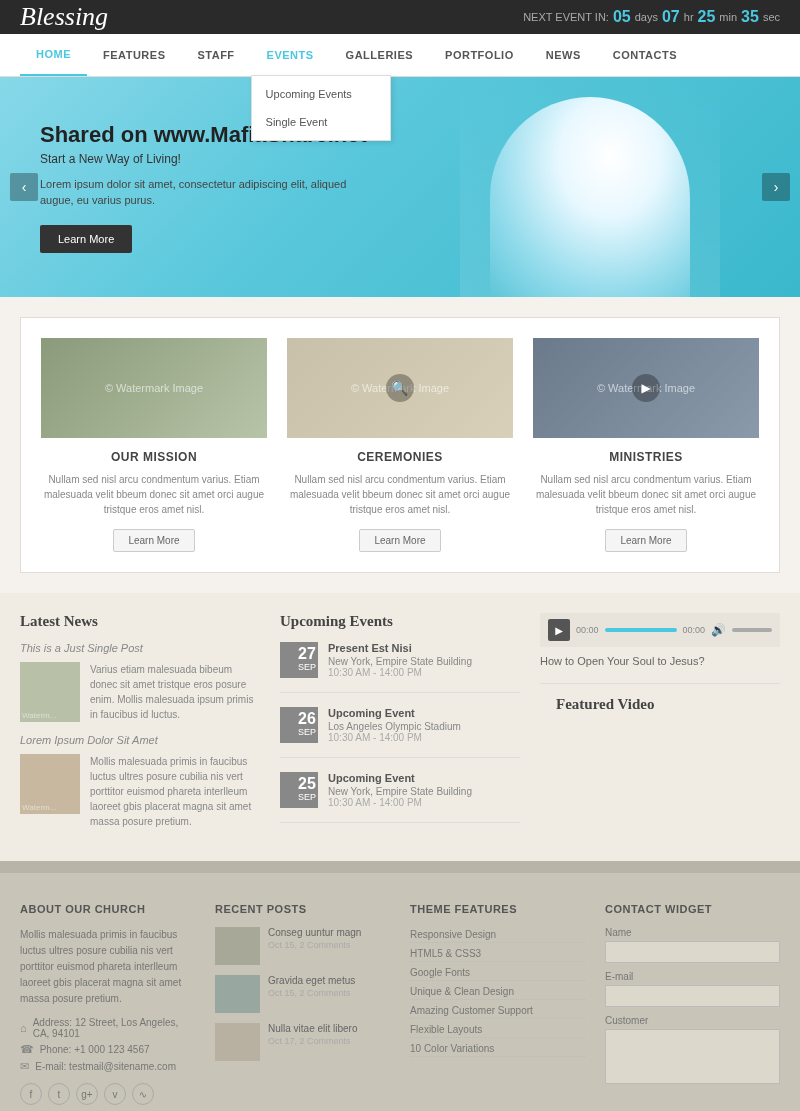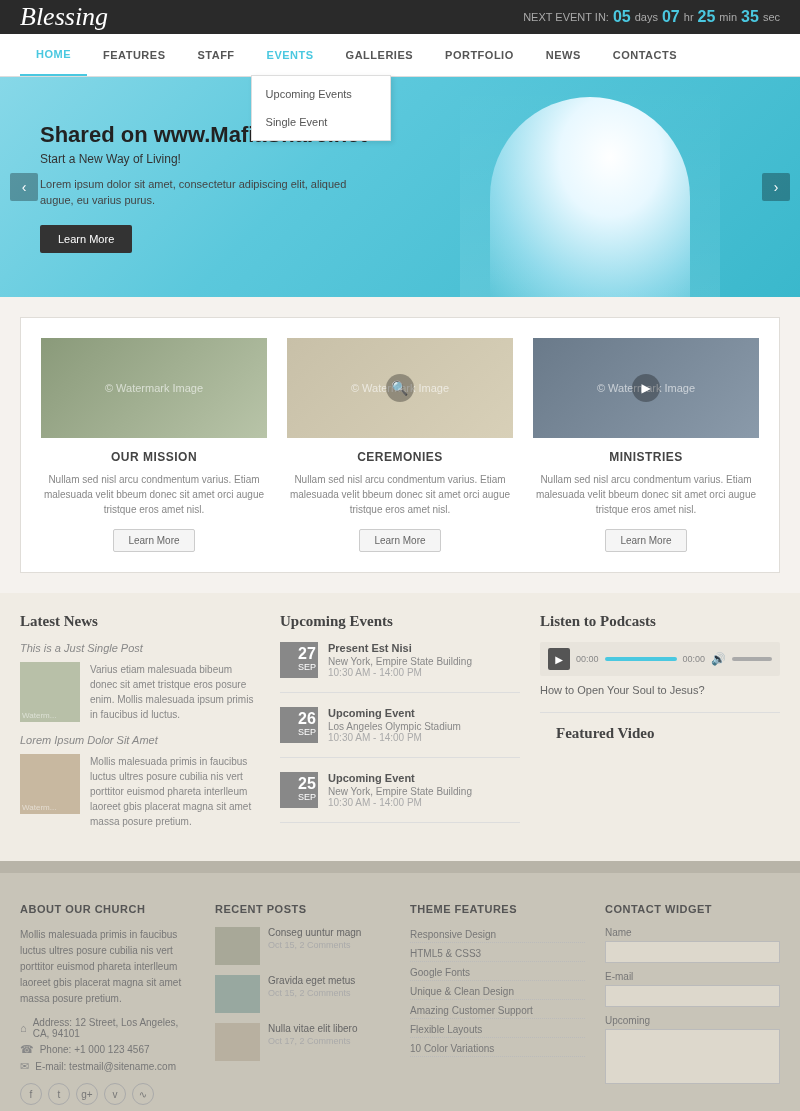--- a/index.html
+++ b/index.html
@@ -652,21 +652,20 @@
       </div>
       <div>
         <div class="event-info-title">Upcoming Event</div>
         <div class="event-info-loc">New York, Empire State Building</div>
         <div class="event-info-time">10:30 AM - 14:00 PM</div>
       </div>
     </div>
   </div>
 
   <div class="podcasts-col">
-    <div class="section-title">Listen to Podcasts</div>
     <div class="podcast-player">
       <button class="play-btn">▶</button>
       <span class="time-text">00:00</span>
       <div class="progress-bar"></div>
       <span class="time-text">00:00</span>
       <span class="volume-icon">🔊</span>
       <div class="volume-bar"></div>
     </div>
     <div class="podcast-title">How to Open Your Soul to Jesus?</div>
     <div style="border-top:1px solid #ddd; margin-bottom:12px;"></div>
@@ -741,19 +740,19 @@
       <div class="theme-feature-item">Flexible Layouts</div>
       <div class="theme-feature-item">10 Color Variations</div>
     </div>
 
     <div class="footer-col">
       <div class="footer-col-title">CONTACT WIDGET</div>
       <label class="contact-label">Name</label>
       <input class="contact-input" type="text" style="">
       <label class="contact-label">E-mail</label>
       <input class="contact-input" type="text" style="">
-      <label class="contact-label">Upcoming</label>
+      <label class="contact-label">Customer</label>
       <textarea class="contact-textarea" style=""></textarea>
       
     </div>
 
   </div>
 </div>
 
 </body></html>

